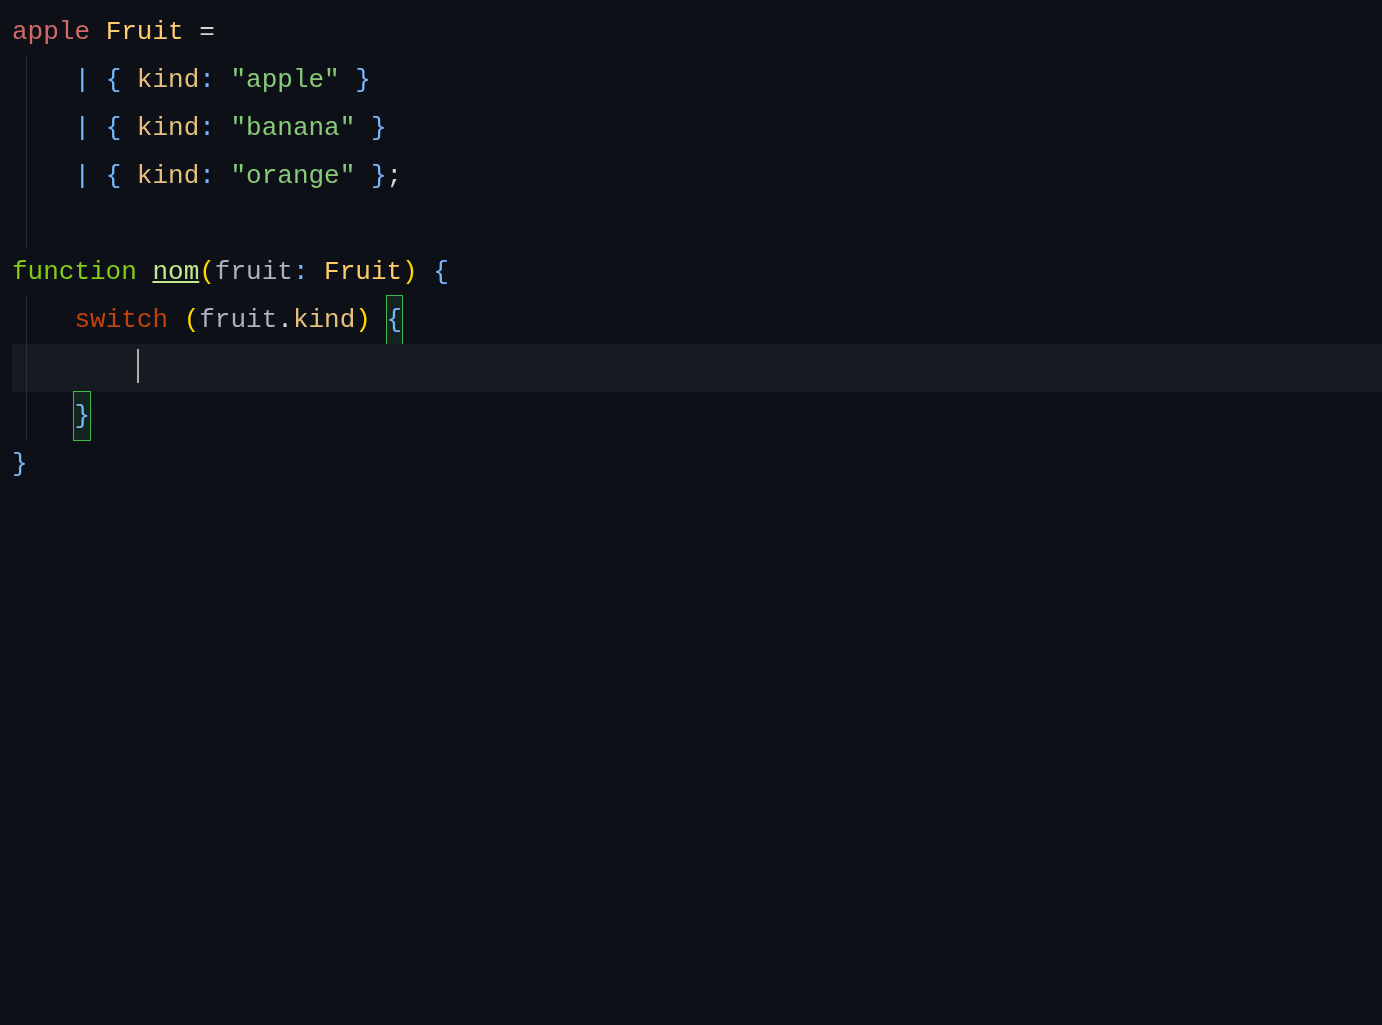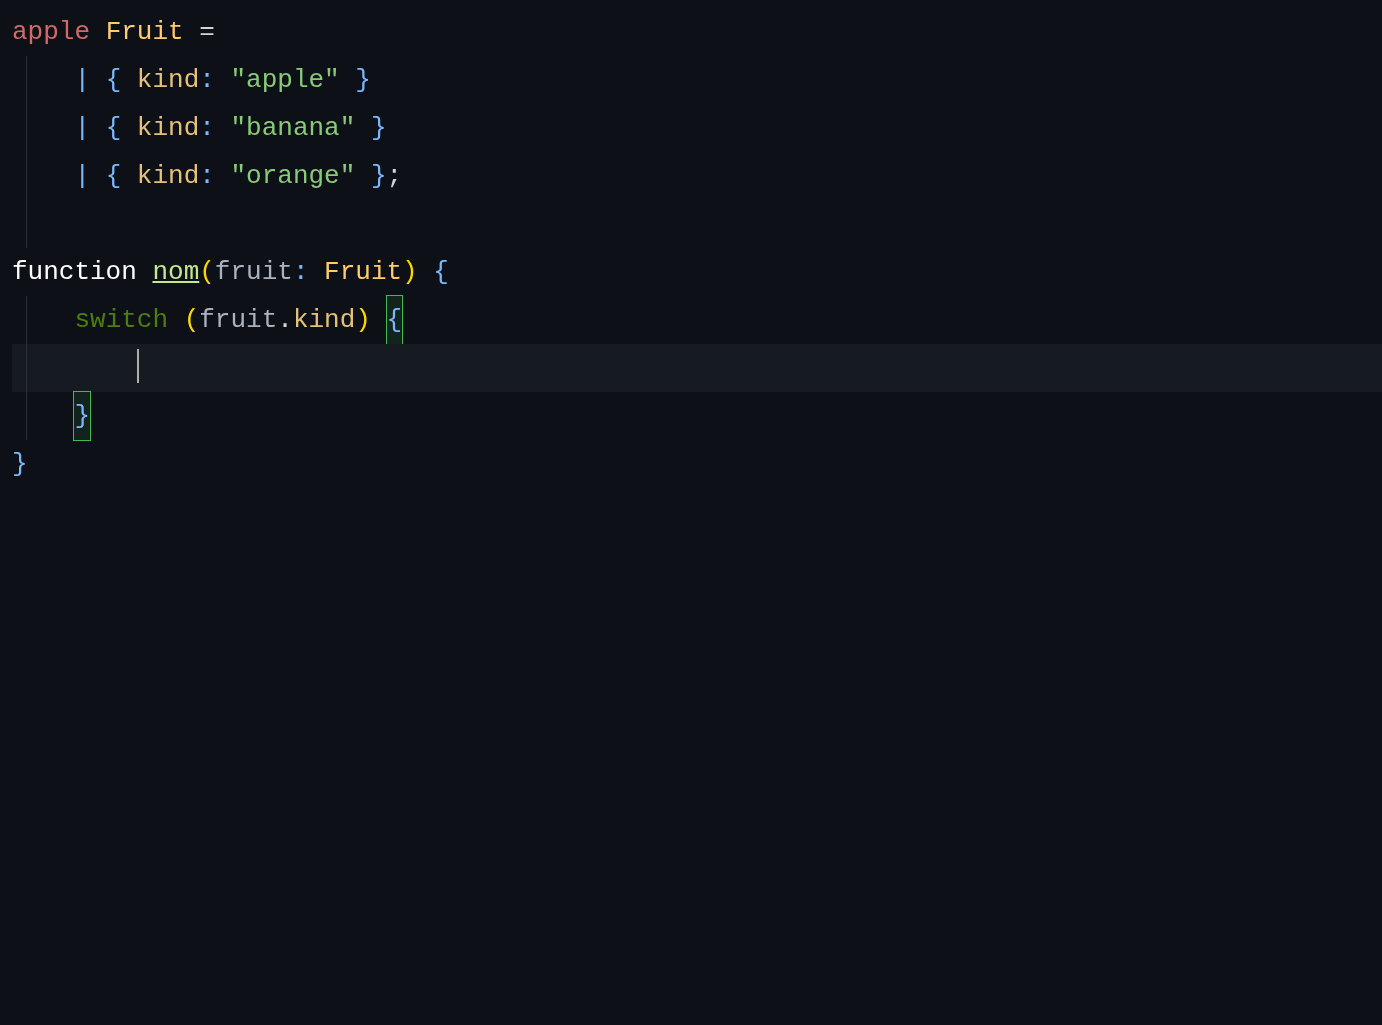--- a/index.html
+++ b/index.html
@@ -26,23 +26,23 @@
     left: 14px;
     top: 0;
     bottom: 0;
     width: 1px;
     background: #2a2f3a;
   }
   .current-line {
     background: #161b22;
   }
   
-  .kw        { color: #4d7c0f; text-align: right; }   
+  .kw        { color: #c2410c; text-align: right; }   
   .kw-red    { color: #d16969; }   
-  .kw-blue   { color: #ffffff; text-align: right; }   
+  .kw-blue   { color: #84cc16; text-align: right; }   
   .typename  { color: #ffcb6b; }   
   .fn        { color: #c3e88d; text-decoration: underline; }   
   .prop      { color: #e5c07b; text-align: center; }   
   .param     { color: #abb2bf; }   
   .string    { color: #89ca78; }   
   .punct     { color: #79b8ff; }   
   .paren-y   { color: #ffd700; }   
   .op        { color: #d4d4d4; }   
   .dot       { color: #d4d4d4; }
   .plain     { color: #d4d4d4; }

